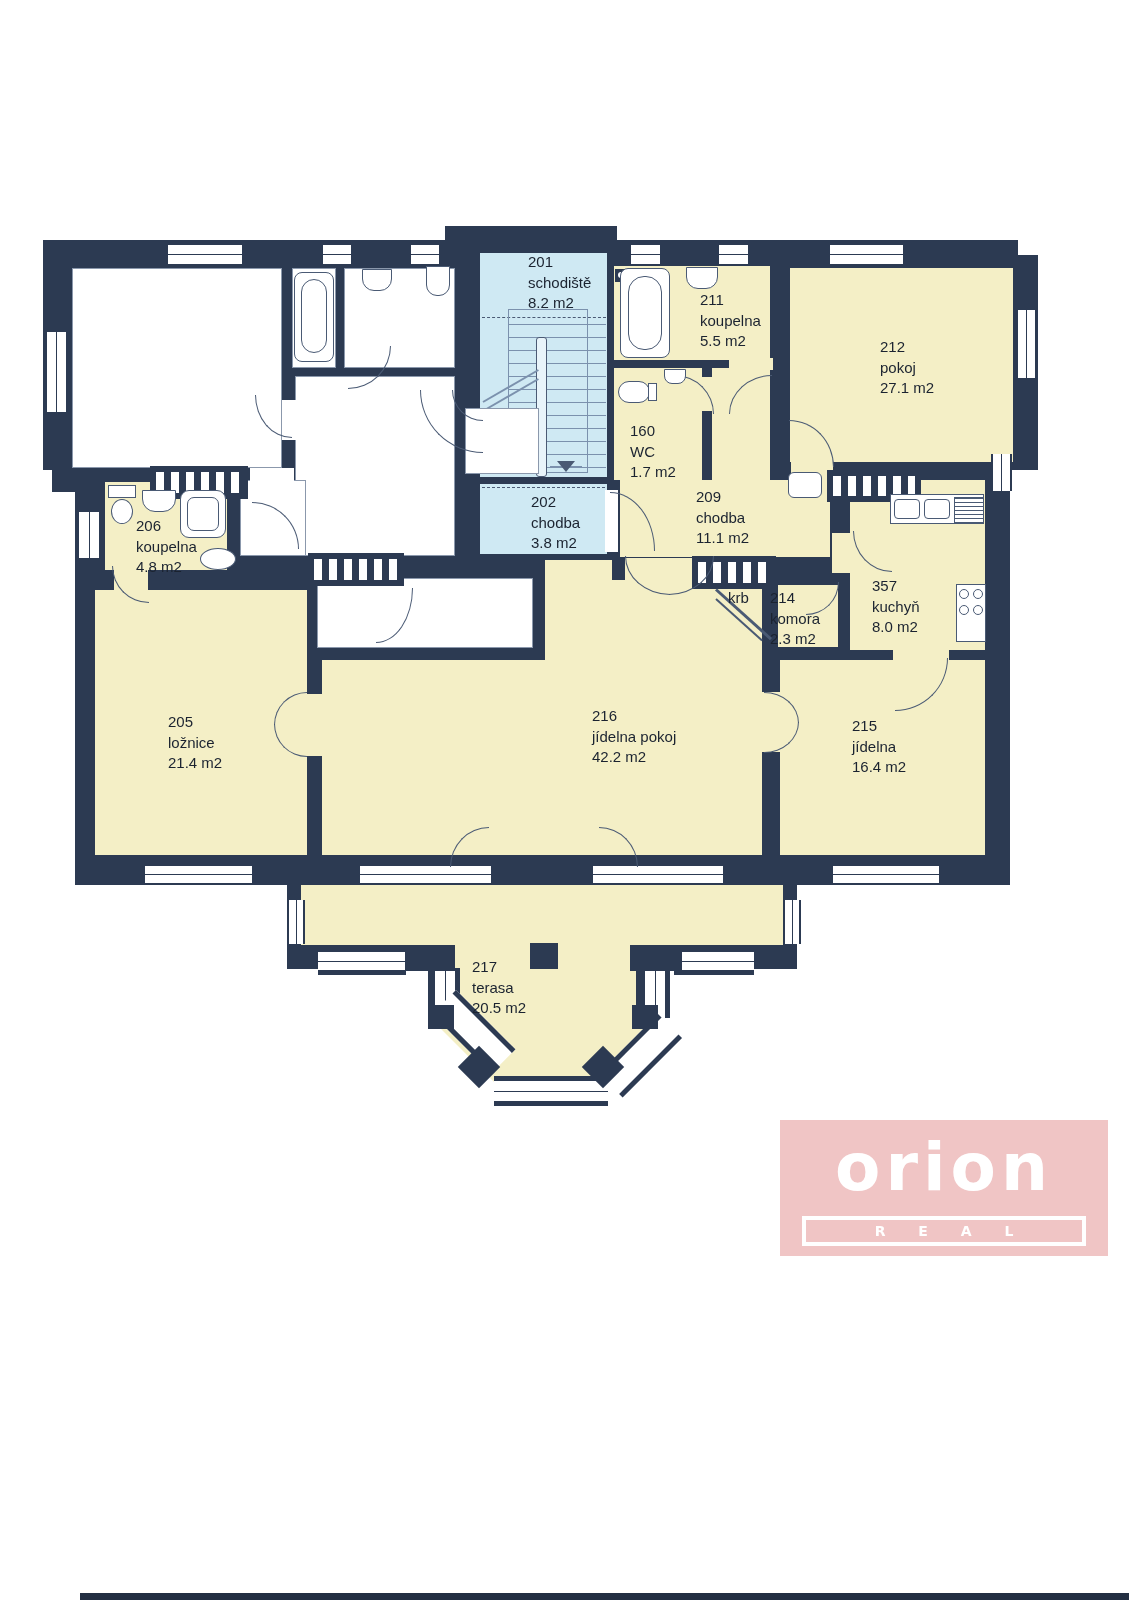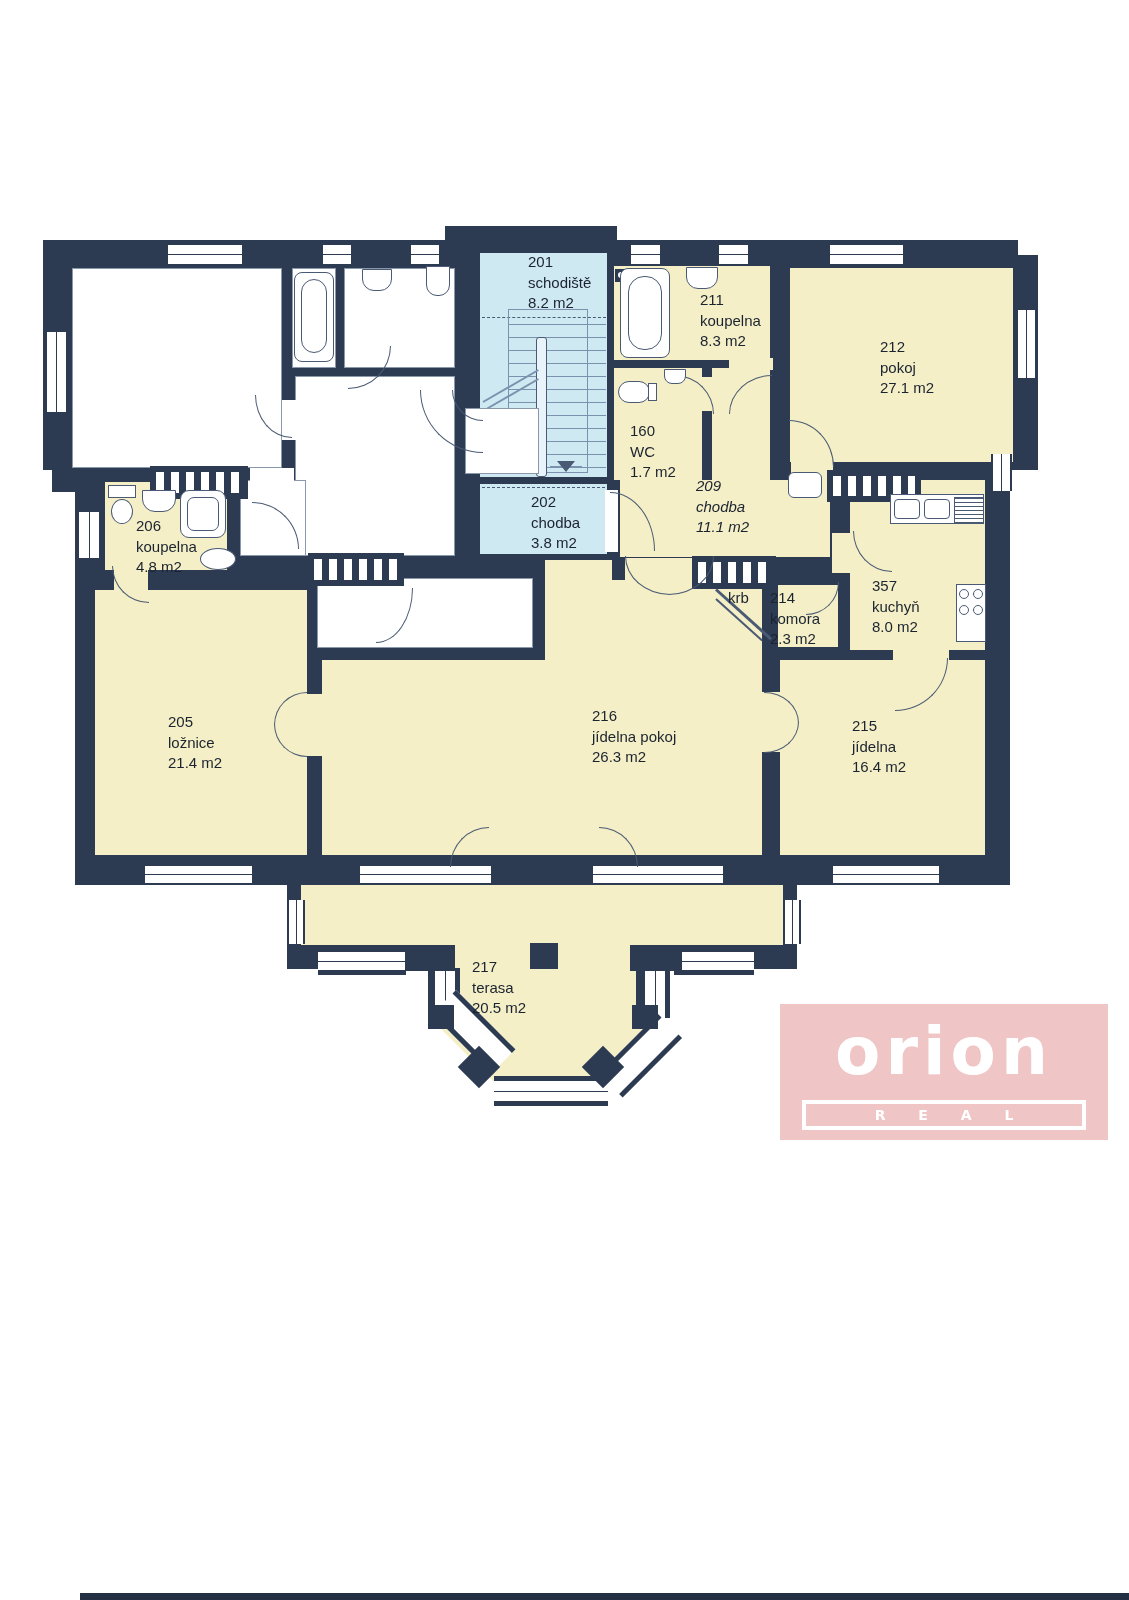--- a/index.html
+++ b/index.html
@@ -220,34 +220,34 @@
   <div class="label" style="left:168px;top:712px;">
     <div>205</div>
     <div>ložnice</div>
     <div>21.4 m2</div>
   </div>
   <div class="label" style="left:136px;top:516px;">
     <div>206</div>
     <div>koupelna</div>
     <div>4.8 m2</div>
   </div>
-  <div class="label" style="left:696px;top:476px;font-style:italic;">
+  <div class="label" style="left:696px;top:487px;">
     <div>209</div>
     <div>chodba</div>
     <div>11.1 m2</div>
   </div>
   <div class="label" style="left:630px;top:421px;">
     <div>160</div>
     <div>WC</div>
     <div>1.7 m2</div>
   </div>
   <div class="label" style="left:700px;top:290px;">
     <div>211</div>
     <div>koupelna</div>
-    <div>8.3 m2</div>
+    <div>5.5 m2</div>
   </div>
   <div class="label" style="left:880px;top:337px;">
     <div>212</div>
     <div>pokoj</div>
     <div>27.1 m2</div>
   </div>
   <div class="label" style="left:872px;top:576px;">
     <div>357</div>
     <div>kuchyň</div>
     <div>8.0 m2</div>
@@ -258,30 +258,30 @@
     <div>2.3 m2</div>
   </div>
   <div class="label" style="left:852px;top:716px;">
     <div>215</div>
     <div>jídelna</div>
     <div>16.4 m2</div>
   </div>
   <div class="label" style="left:592px;top:706px;">
     <div>216</div>
     <div>jídelna pokoj</div>
-    <div>26.3 m2</div>
+    <div>42.2 m2</div>
   </div>
   <div class="label" style="left:472px;top:957px;">
     <div>217</div>
     <div>terasa</div>
     <div>20.5 m2</div>
   </div>
   <div class="label" style="left:728px;top:588px;">krb</div>
 
-  <div class="logo" style="left:780px;top:1004px;width:328px;height:136px;">
+  <div class="logo" style="left:780px;top:1120px;width:328px;height:136px;">
     <div class="brand">orion</div>
     <div class="subbox">
       <span>R E A L</span>
     </div>
   </div>
 
   <div class="wall" style="left:80px;top:1593px;width:1049px;height:7px;background:#232f42;"></div>
 </div>
 
 </body></html>

